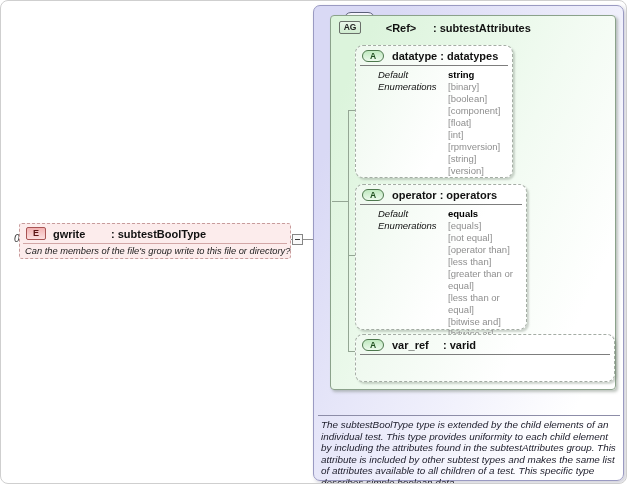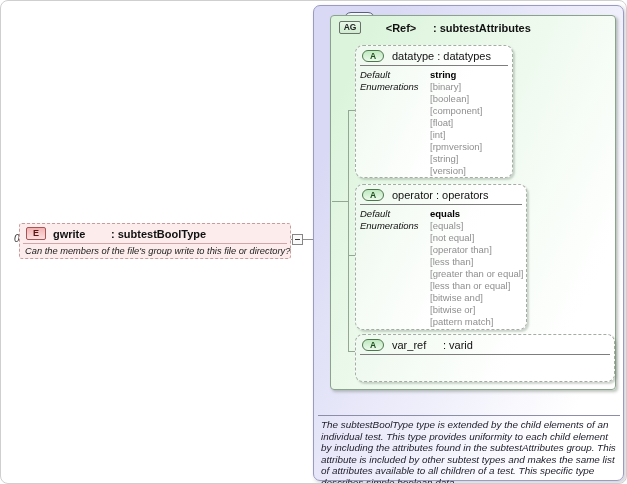--- a/index.html
+++ b/index.html
@@ -73,25 +73,25 @@
     background:linear-gradient(115deg,#eff9ef 5%,#ffffff 60%);
     border:1px dashed #a4aca4;border-radius:8px;
     box-shadow:2px 2px 2px rgba(120,135,120,.35);
   }
   .attr-head{display:flex;align-items:center;padding:4px 6px 2px 6px;}
   .a-icon{
     width:22px;height:12px;border:1px solid #4d784d;border-radius:6px;box-sizing:border-box;
     background:linear-gradient(#bfe9bf,#ecf9ec);
     font-size:8.5px;font-weight:bold;color:#1d4d1d;text-align:center;line-height:10px;flex:0 0 auto;
   }
-  .attr-title{font-size:11px;font-weight:normal;color:#111;margin-left:8px;white-space:nowrap;}
+  .attr-title{font-size:11px;font-weight:bold;color:#111;margin-left:8px;white-space:nowrap;}
   .attr-title .sep{margin:0 3px;}
   .attr-title .vr-name{display:inline-block;min-width:48px;}
   .attr-sep-line{height:1px;background:#7d7d7d;margin:1px 4px 0 4px;}
-  .attr-table{display:flex;padding:3px 2px 0 4px;font-size:9.5px;color:#111;}
+  .attr-table{display:flex;padding:3px 2px 0 22px;font-size:9.5px;color:#111;}
   .attr-labels{width:70px;flex:0 0 auto;font-style:italic;}
   .attr-labels div{line-height:12px;}
   .attr-values div{line-height:12px;}
   .val-default{font-weight:bold;color:#000;}
   .val-enum{color:#8f8f8f;}
   .pattern-row{display:flex;align-items:baseline;padding:3px 2px 0 6px;}
   .pattern-label{font-size:9.5px;font-style:italic;width:42px;flex:0 0 auto;}
   .pattern-value{font-size:8.5px;color:#777;white-space:nowrap;}
   
   .gconn{position:absolute;background:#94a694;}

